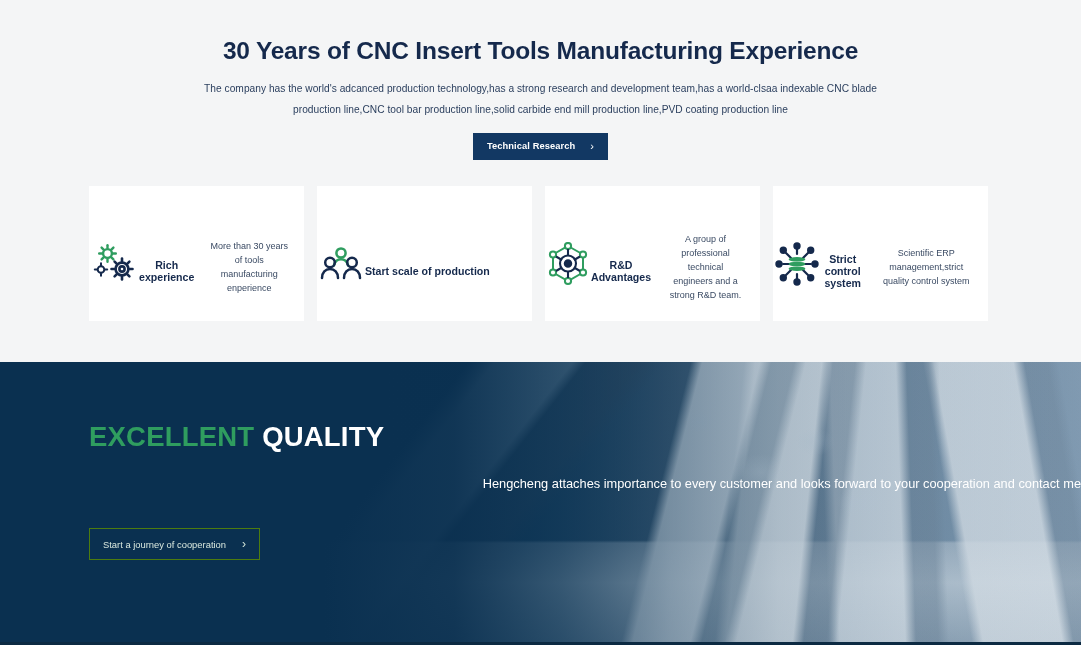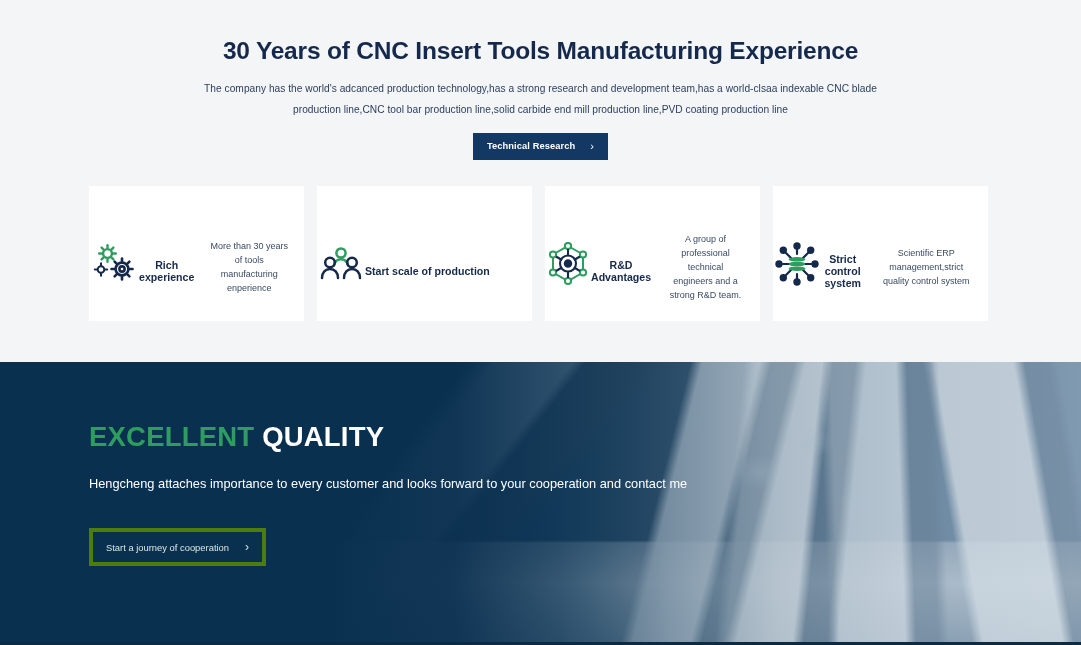--- a/index.html
+++ b/index.html
@@ -134,29 +134,30 @@
     color:#ffffff;
     letter-spacing:0.2px;
   }
   .hero-h1 .accent { color:#2f9d5f; }
   .hero-p {
     margin-top:21px;
     font-size:12.8px;
     color:#ffffff;
     line-height:1.63;
     font-weight:normal;
+    text-align:right;
   }
   .btn-ghost {
     margin-top:33px;
     display:inline-flex;
     align-items:center;
     justify-content:space-between;
     gap:16px;
     background:transparent;
-    border:4px solid #4d7c0f;
+    border:1px solid #4d7c0f;
     color:#d9e8de;
     font-family:"Liberation Sans", sans-serif;
     font-size:9.4px;
     padding:9px 13px;
     cursor:pointer;
     min-width:141px;
   }
   .btn-ghost .chev { font-size:12px; line-height:1; color:#cfe2d6; }
 
   .bottom-strip {

